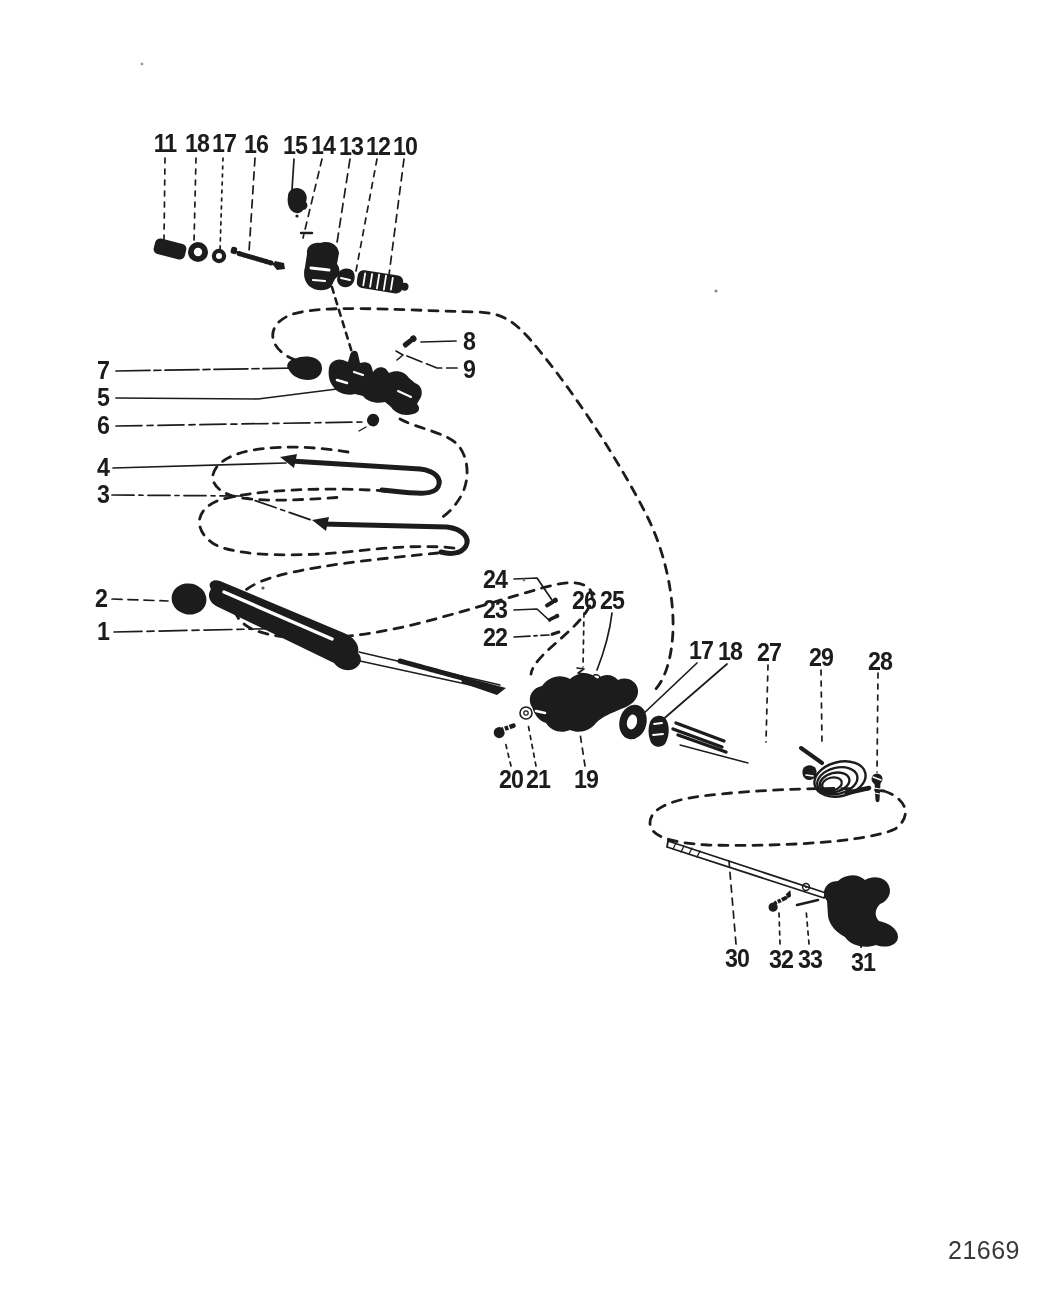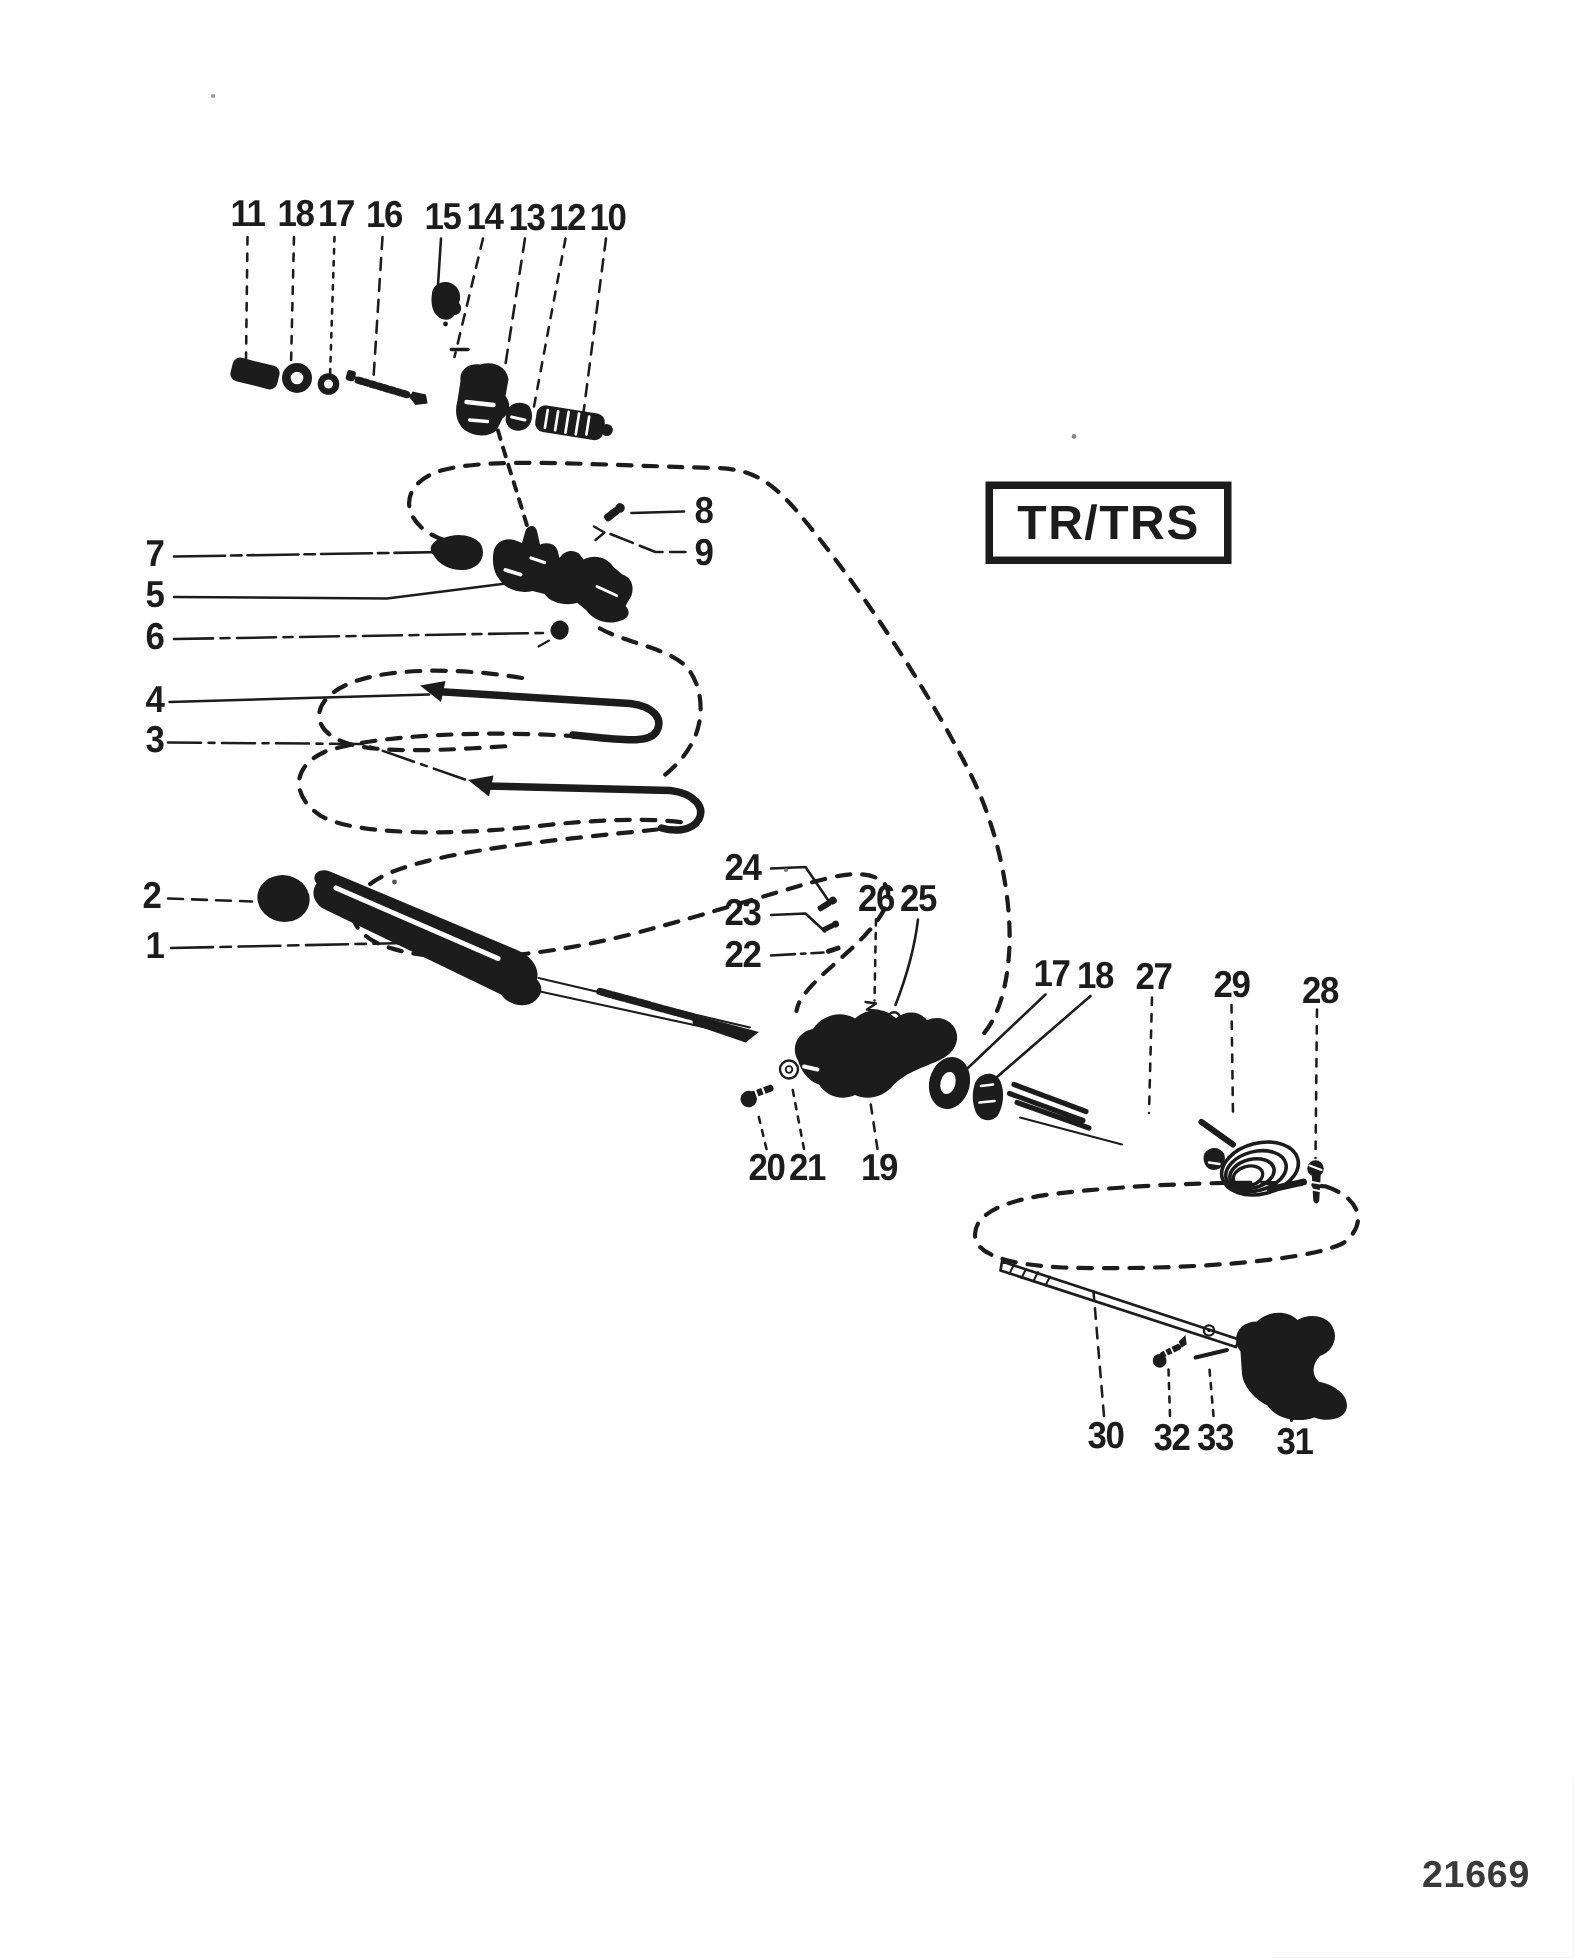--- a/index.html
+++ b/index.html
@@ -35,21 +35,21 @@
     left:657px;top:321px;
     width:154px;height:45px;
     border:5px solid var(--ink);
     display:flex;align-items:center;justify-content:center;
     font-size:32px;font-weight:700;color:var(--ink);
     letter-spacing:1px;
   }
   .partnum{
     position:absolute;
     left:948px;top:1236px;
-    font-size:25px;font-weight:700;color:var(--pn);
+    font-size:25px;font-weight:400;color:var(--pn);
     letter-spacing:.5px;
   }
 </style>
 </head>
 <body>
 
 <div class="stage">
 
   <svg width="1049" height="1305" viewBox="0 0 1049 1305">
 
@@ -266,23 +266,20 @@
     </g>
 
     <g>
       <circle cx="142" cy="64" r="1.4" fill="#9a9a9a"></circle>
       <circle cx="716" cy="291" r="1.6" fill="#8a8a8a"></circle>
       <circle cx="263" cy="588" r="1.6" fill="#555555"></circle>
       <circle cx="524" cy="580" r="1.4" fill="#777777"></circle>
     </g>
   </svg>
 
-  <div class="badge">
-    <span>TR/TRS</span>
-  </div>
 
   <div class="partnum">21669</div>
 
   <div>
       <span class="callout" style="left: 165px; top: 143px;">11</span>
       <span class="callout" style="left: 197px; top: 143px;">18</span>
       <span class="callout" style="left: 224px; top: 143px;">17</span>
       <span class="callout" style="left: 256px; top: 144px;">16</span>
       <span class="callout" style="left: 295px; top: 145px;">15</span>
       <span class="callout" style="left: 323px; top: 145px;">14</span>

